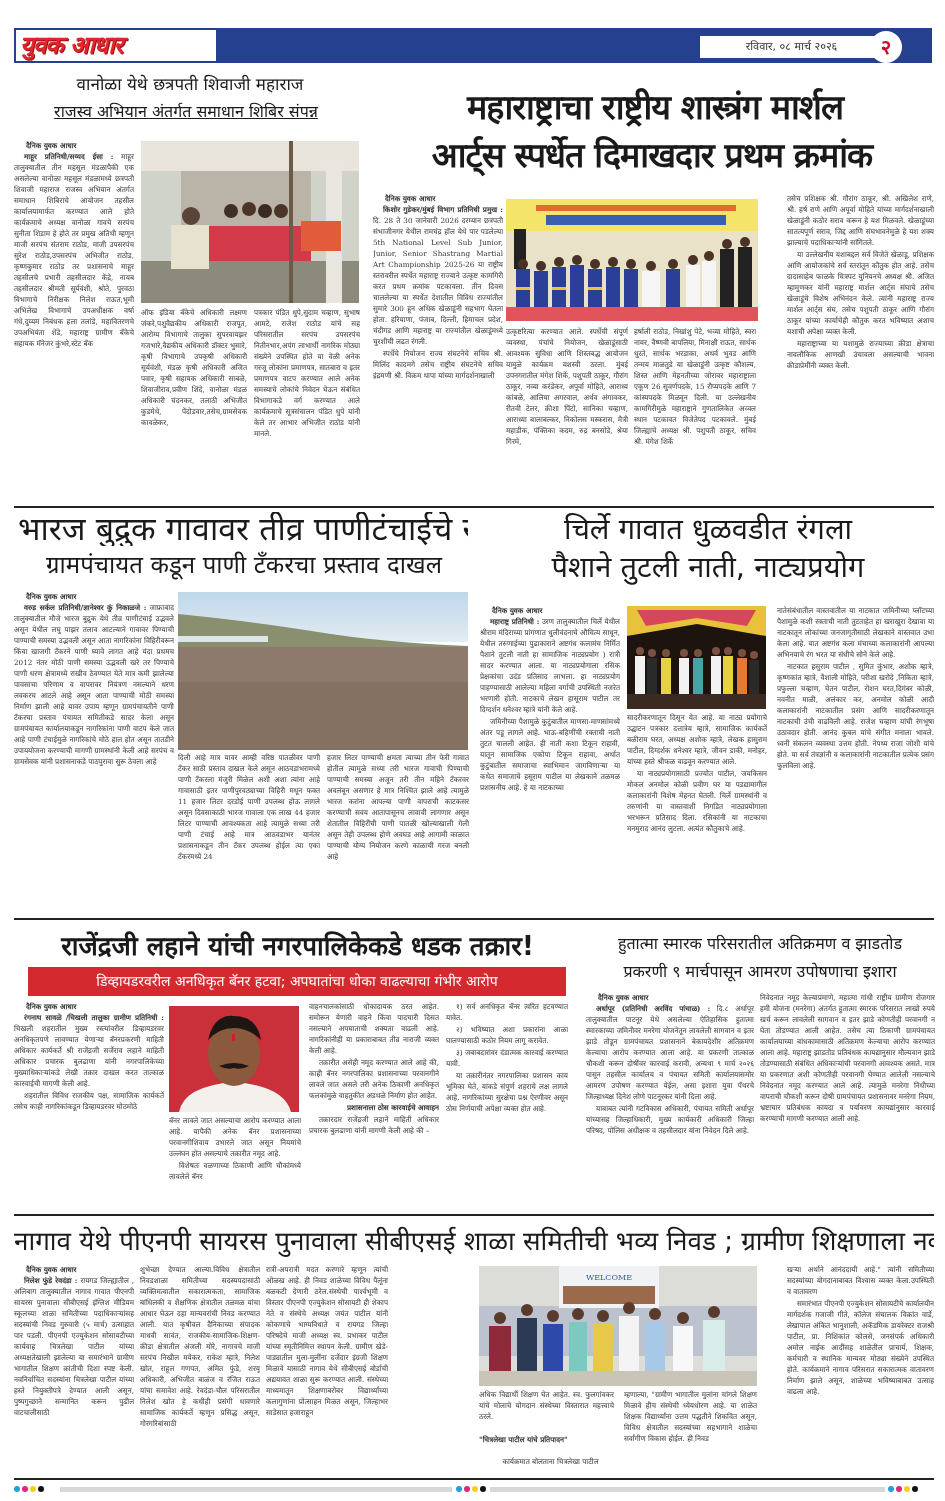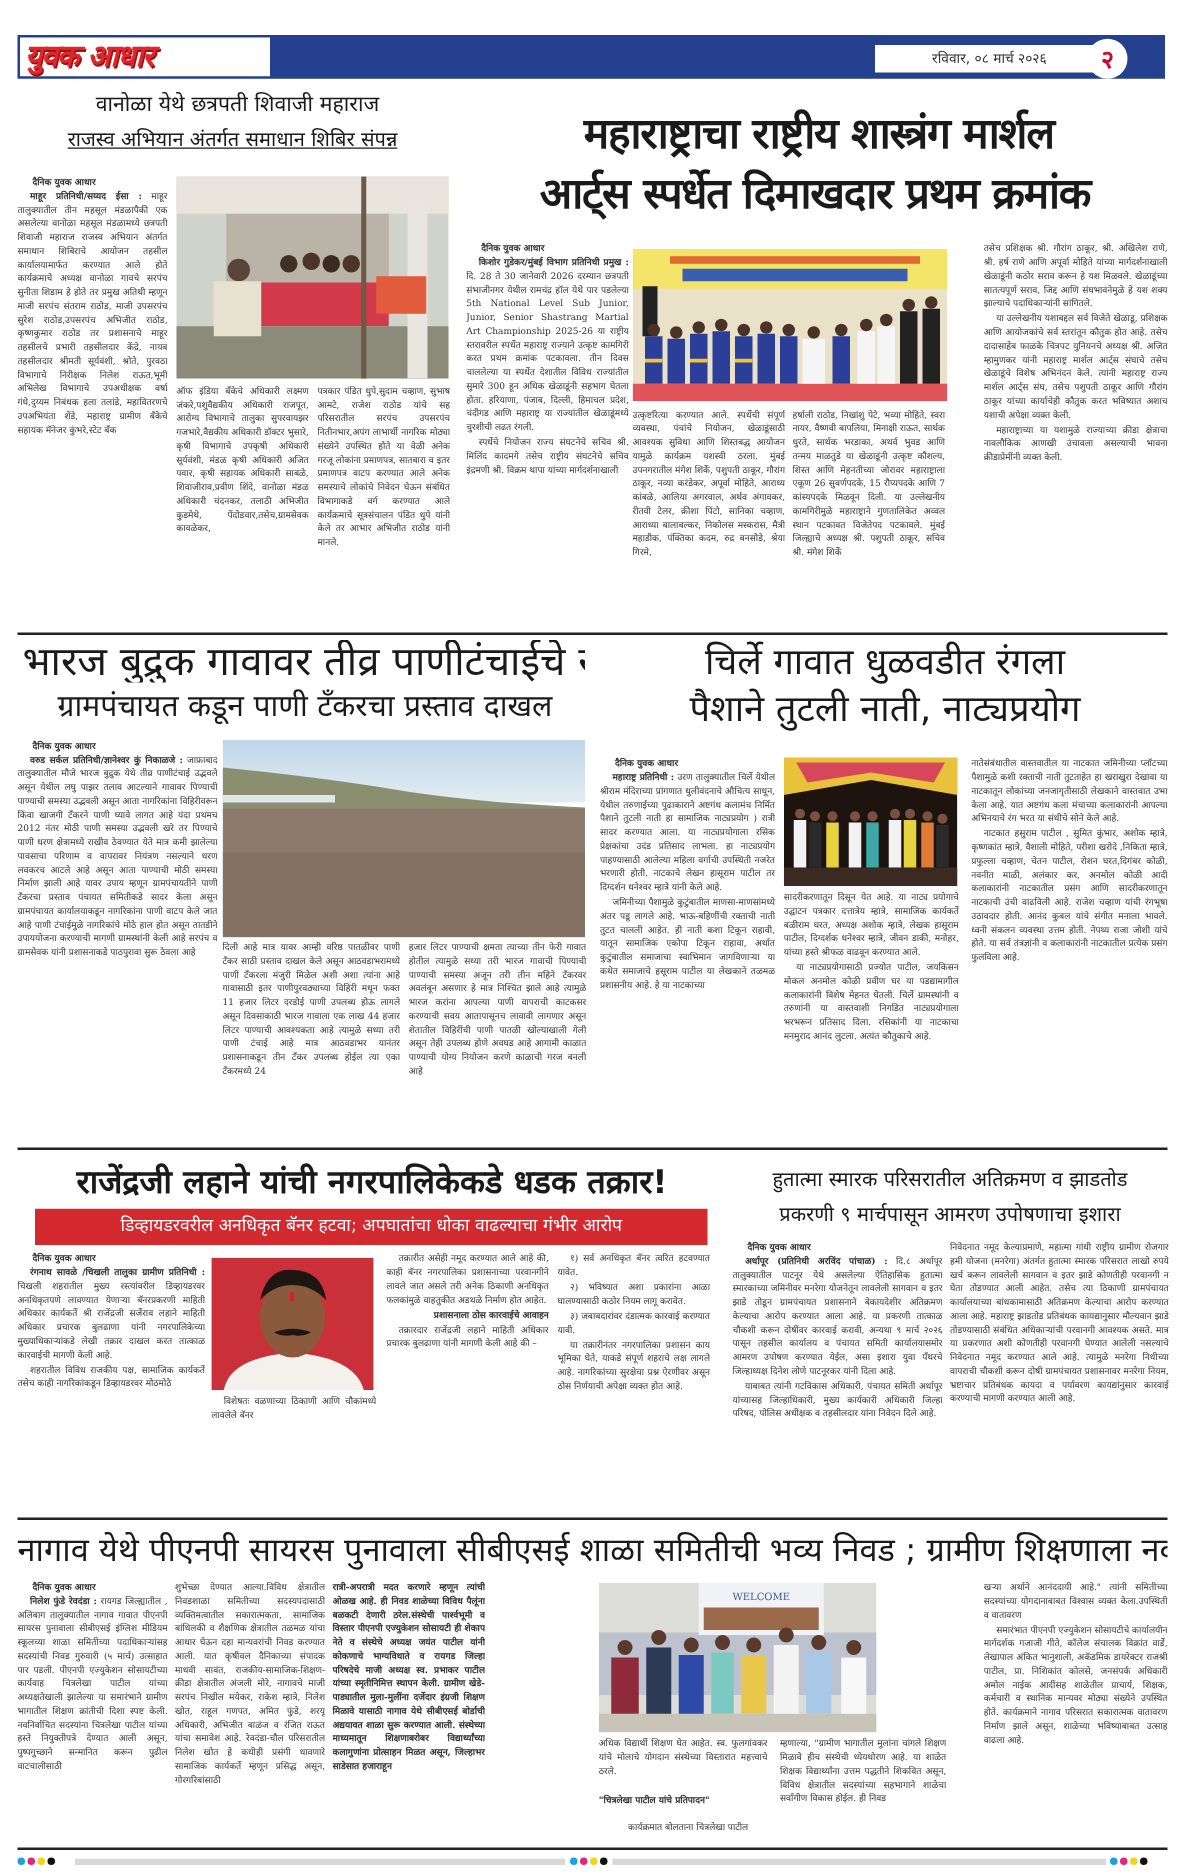--- a/index.html
+++ b/index.html
@@ -227,23 +227,25 @@
   <svg width="130" height="106" viewBox="0 0 130 106">
     <rect width="130" height="106" fill="#c9303a"></rect>
     <path d="M10 106 Q15 80 65 76 Q115 80 122 106 Z" fill="#f4f1ec"></path>
     <ellipse cx="65" cy="48" rx="26" ry="32" fill="#8b5a3c"></ellipse>
     <path d="M39 34 Q45 8 65 10 Q88 10 92 34 Q80 22 65 22 Q50 22 39 34 Z" fill="#1d1612"></path>
     <rect x="63" y="28" width="3" height="7" fill="#d11e2a"></rect>
     <path d="M50 60 Q65 54 80 60 Q72 64 65 62 Q58 64 50 60 Z" fill="#1d1612"></path>
   </svg>
 </div>
 <div class="abs col" style="left:169px;top:1115px;width:132px;height:95px;">
+  <p style="text-indent:0"><span>बॅनर लावले जात असल्याचा आरोप करण्यात आला आहे. यापैकी अनेक बॅनर प्रशासनाच्या परवानगीशिवाय उभारले जात असून नियमांचे उल्लंघन होत असल्याचे तक्रारीत नमूद आहे.</span></p>
   <p><span>विशेषतः वळणाच्या ठिकाणी आणि चौकांमध्ये लावलेले बॅनर</span></p>
 </div>
 <div class="abs col" style="left:309px;top:1001px;width:130px;height:208px;">
+  <p style="text-indent:0"><span>वाहनचालकांसाठी धोकादायक ठरत आहेत. समोरून येणारी वाहने किंवा पादचारी दिसत नसल्याने अपघाताची शक्यता वाढली आहे. नागरिकांनीही या प्रकाराबाबत तीव्र नाराजी व्यक्त केली आहे.</span></p>
   <p><span>तक्रारीत असेही नमूद करण्यात आले आहे की, काही बॅनर नगरपालिका प्रशासनाच्या परवानगीने लावले जात असले तरी अनेक ठिकाणी अनधिकृत फलकांमुळे वाहतुकीत अडथळे निर्माण होत आहेत.</span></p>
   <p style="font-weight:bold;text-align:right"><span>प्रशासनाला ठोस कारवाईचे आवाहन</span></p>
   <p><span>तक्रारदार राजेंद्रजी लहाने माहिती अधिकार प्रचारक बुलढाणा यांनी मागणी केली आहे की –</span></p>
 </div>
 <div class="abs col" style="left:446px;top:1001px;width:122px;height:208px;">
   <p>१) सर्व अनधिकृत बॅनर त्वरित हटवण्यात यावेत.</p>
   <p>२) भविष्यात अशा प्रकारांना आळा घालण्यासाठी कठोर नियम लागू करावेत.</p>
   <p>३) जबाबदारांवर दंडात्मक कारवाई करण्यात यावी.</p>
   <p><span>या तक्रारीनंतर नगरपालिका प्रशासन काय भूमिका घेते, याकडे संपूर्ण शहराचे लक्ष लागले आहे. नागरिकांच्या सुरक्षेचा प्रश्न ऐरणीवर असून ठोस निर्णयाची अपेक्षा व्यक्त होत आहे.</span></p>
 </div>
@@ -262,24 +264,24 @@
 <div class="abs rule" style="left:14px;top:1214px;width:920px;"></div>
 
 <div class="abs hl" style="left:14px;top:1222px;width:920px;font-size:26px;line-height:38px;">नागाव येथे पीएनपी सायरस पुनावाला सीबीएसई शाळा समितीची भव्य निवड ; ग्रामीण शिक्षणाला नवोदय</div>
 <div class="abs col" style="left:14px;top:1264px;width:120px;height:212px;">
   <span class="src">दैनिक युवक आधार</span>
   <p><span class="byl">निलेश फुंडे रेवदंडा :</span> <span>रायगड जिल्ह्यातील , अलिबाग तालुक्यातील नागाव गावात पीएनपी सायरस पुनावाला सीबीएसई इंग्लिश मीडियम स्कूलच्या शाळा समितीच्या पदाधिकाऱ्यांसह सदस्यांची निवड गुरुवारी (५ मार्च) उत्साहात पार पडली. पीएनपी एज्युकेशन सोसायटीच्या कार्यवाह चित्रलेखा पाटील यांच्या अध्यक्षतेखाली झालेल्या या समारंभाने ग्रामीण भागातील शिक्षण क्रांतीची दिशा स्पष्ट केली. नवनिर्वाचित सदस्यांना चित्रलेखा पाटील यांच्या हस्ते नियुक्तीपत्रे देण्यात आली असून, पुष्पगुच्छाने सन्मानित करून पुढील वाटचालीसाठी</span></p>
 </div>
 <div class="abs col" style="left:140px;top:1264px;width:120px;height:212px;">
   <span>शुभेच्छा देण्यात आल्या.विविध क्षेत्रातील निवडशाळा समितीच्या सदस्यपदासाठी व्यक्तिमत्वातील सकारात्मकता, सामाजिक बांधिलकी व शैक्षणिक क्षेत्रातील तळमळ यांचा आधार घेऊन दहा मान्यवरांची निवड करण्यात आली. यात कृषीवल दैनिकाच्या संपादक माधवी सावंत, राजकीय-सामाजिक-शिक्षण-क्रीडा क्षेत्रातील अंजली मोरे, नागावचे माजी सरपंच निखील मयेकर, राकेश म्हात्रे, निलेश खोत, राहूल गणपत, अमित फुंडे, शरयू अधिकारी, अभिजीत बाळंज व रंजित राऊत यांचा समावेश आहे. रेवदंडा-चौल परिसरातील निलेश खोत हे कधीही प्रसंगी धावणारे सामाजिक कार्यकर्ते म्हणून प्रसिद्ध असून, गोरगरिबांसाठी</span>
 </div>
-<div class="abs col" style="left:266px;top:1264px;width:122px;height:212px;font-weight:bold;">
+<div class="abs col" style="left:266px;top:1264px;width:122px;height:212px;">
   <span>रात्री-अपरात्री मदत करणारे म्हणून त्यांची ओळख आहे. ही निवड शाळेच्या विविध पैलूंना बळकटी देणारी ठरेल.संस्थेची पार्श्वभूमी व विस्तार पीएनपी एज्युकेशन सोसायटी ही शेकाप नेते व संस्थेचे अध्यक्ष जयंत पाटील यांनी कोकणाचे भाग्यविधाते व रायगड जिल्हा परिषदेचे माजी अध्यक्ष स्व. प्रभाकर पाटील यांच्या स्मृतीनिमित्त स्थापन केली. ग्रामीण खेडे-पाड्यातील मुला-मुलींना दर्जेदार इंग्रजी शिक्षण मिळावे यासाठी नागाव येथे सीबीएसई बोर्डाची अद्ययावत शाळा सुरू करण्यात आली. संस्थेच्या माध्यमातून शिक्षणाबरोबर विद्यार्थ्यांच्या कलागुणांना प्रोत्साहन मिळत असून, जिल्हाभर साडेसात हजाराहून</span>
 </div>
-<div class="abs photo" style="left:479px;top:1266px;width:222px;height:120px;">
+<div class="abs photo" style="left:479px;top:1266px;width:278px;height:120px;">
   <svg width="278" height="120" viewBox="0 0 278 120">
     <rect width="278" height="120" fill="#dcdcd8"></rect>
     <rect x="0" y="40" width="278" height="50" fill="#bcc3ce"></rect>
     <rect x="80" y="0" width="100" height="42" fill="#f0f2f5"></rect>
     <rect x="84" y="20" width="92" height="18" fill="#9a6a4a"></rect>
     <text x="130" y="14" font-size="8" text-anchor="middle" fill="#3a5a9a" font-family="DejaVu Serif, serif">WELCOME</text>
     <rect x="0" y="105" width="278" height="15" fill="#c9c4b8"></rect>
     <g>
       <rect x="10" y="60" width="22" height="45" fill="#8e2a3a"></rect>
         <rect x="38" y="52" width="20" height="53" fill="#2c3a55"></rect>

